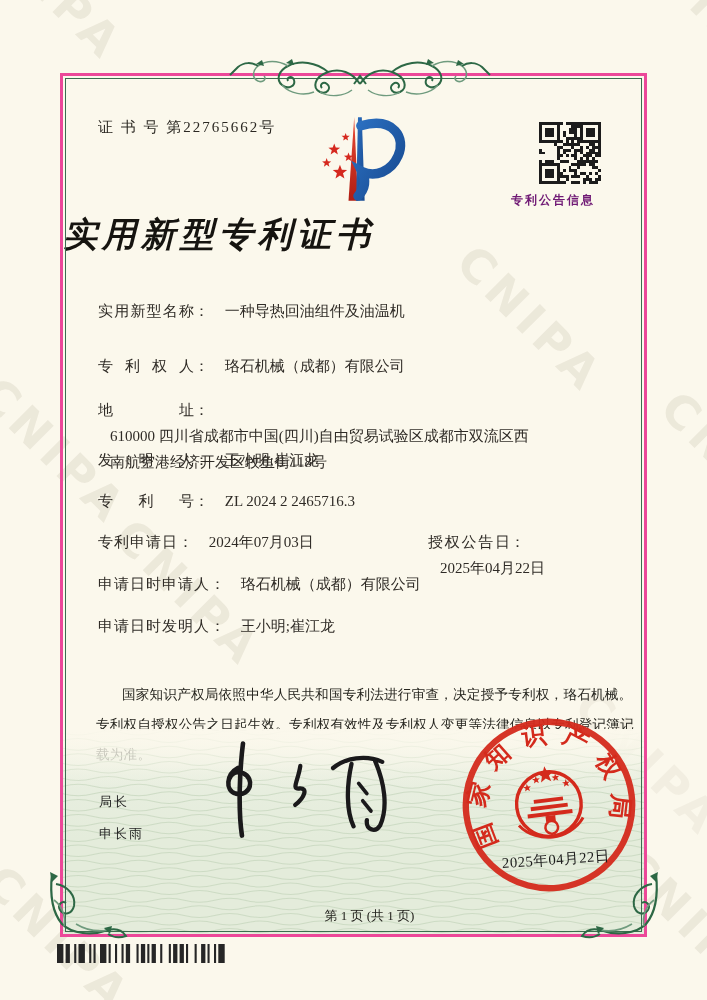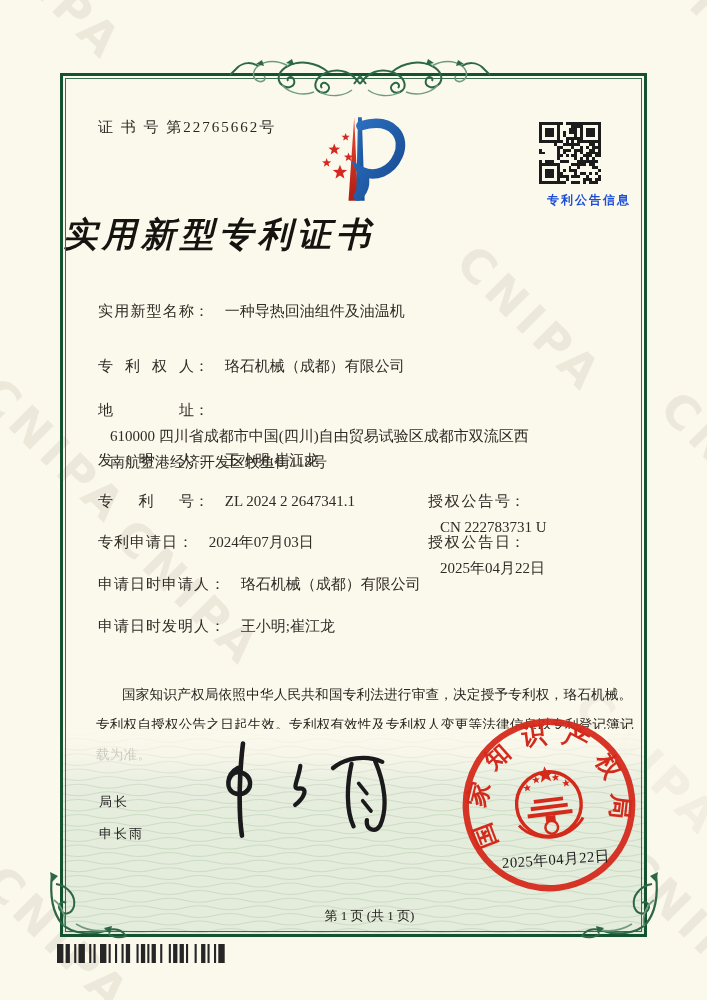--- a/index.html
+++ b/index.html
@@ -4,28 +4,28 @@
 <style>
   html,body{margin:0;padding:0;background:#faf6e8;}
   .page{position:relative;width:707px;height:1000px;background:#fbf8ec;overflow:hidden;
         font-family:"Liberation Serif","DejaVu Serif",serif;color:#2f2b26;}
   
   .wm{position:absolute;font-family:"DejaVu Sans","Liberation Sans",sans-serif;font-weight:bold;
       font-size:46px;letter-spacing:6px;color:rgba(138,128,102,0.13);transform:rotate(45deg);
       white-space:nowrap;pointer-events:none;}
   .wm.faint{color:rgba(138,128,102,0.08);}
   
-  .frame{position:absolute;left:60px;top:73px;width:581px;height:858px;border:3px solid #14532d;}
+  .frame{position:absolute;left:60px;top:73px;width:581px;height:858px;border:3px solid #ec4899;}
   .frame::after{content:'';position:absolute;inset:2px;border:1px solid #3a6d4e;pointer-events:none;}
   .inner{position:absolute;inset:0;}
   .certno{position:absolute;left:35px;top:42px;font-size:15px;letter-spacing:2px;color:#2b2822;}
   .logo{position:absolute;left:238px;top:36px;width:114px;height:96px;}
   .qr{position:absolute;left:476px;top:46px;width:62px;height:62px;}
-  .qrcap{position:absolute;left:448px;top:116px;width:120px;text-align:right;font-size:12px;
-         letter-spacing:2px;color:#1d4ed8;font-weight:bold;}
+  .qrcap{position:absolute;left:448px;top:116px;width:120px;text-align:left;font-size:12px;
+         letter-spacing:2px;color:#701a75;font-weight:bold;}
   .title{position:absolute;left:0;top:136px;width:100%;text-align:left;font-size:34px;
          font-weight:bold;letter-spacing:5px;color:#161410;font-style:italic;}
   .row{position:absolute;left:35px;width:540px;font-size:15px;line-height:26px;}
   .lbl{display:inline-block;width:96px;text-align:justify;text-align-last:justify;
        -moz-text-align-last:justify;vertical-align:top;}
   .lbl.auto{width:auto;text-align-last:auto;letter-spacing:1px;}
   .colon{vertical-align:top;}
   .val{display:inline-block;margin-left:12px;vertical-align:top;}
   .val.wrap{width:422px;}
   .pair2{position:absolute;left:330px;top:0;}
@@ -264,25 +264,21 @@
         <span class="val wrap">610000 四川省成都市中国(四川)自由贸易试验区成都市双流区西南航空港经济开发区牧鱼街118号</span>
       </div>
 
       <div class="row" style="top:371px">
         <span class="lbl">发明人</span><span class="colon">：</span>
         <span class="val">王小明;崔江龙</span>
       </div>
 
       <div class="row" style="top:412px">
         <span class="lbl">专利号</span><span class="colon">：</span>
-        <span class="val">ZL 2024 2 2647341.1</span>
-        <span class="pair2">
-          <span class="lbl">授权公告号</span><span class="colon">：</span>
-          <span class="val">CN 222783731 U</span>
-        </span>
+        <span class="val">ZL 2024 2 2465716.3</span>
       </div>
 
       <div class="row" style="top:453px">
         <span class="lbl auto">专利申请日</span><span class="colon">：</span>
         <span class="val">2024年07月03日</span>
         <span class="pair2">
           <span class="lbl">授权公告日</span><span class="colon">：</span>
           <span class="val">2025年04月22日</span>
         </span>
       </div>

